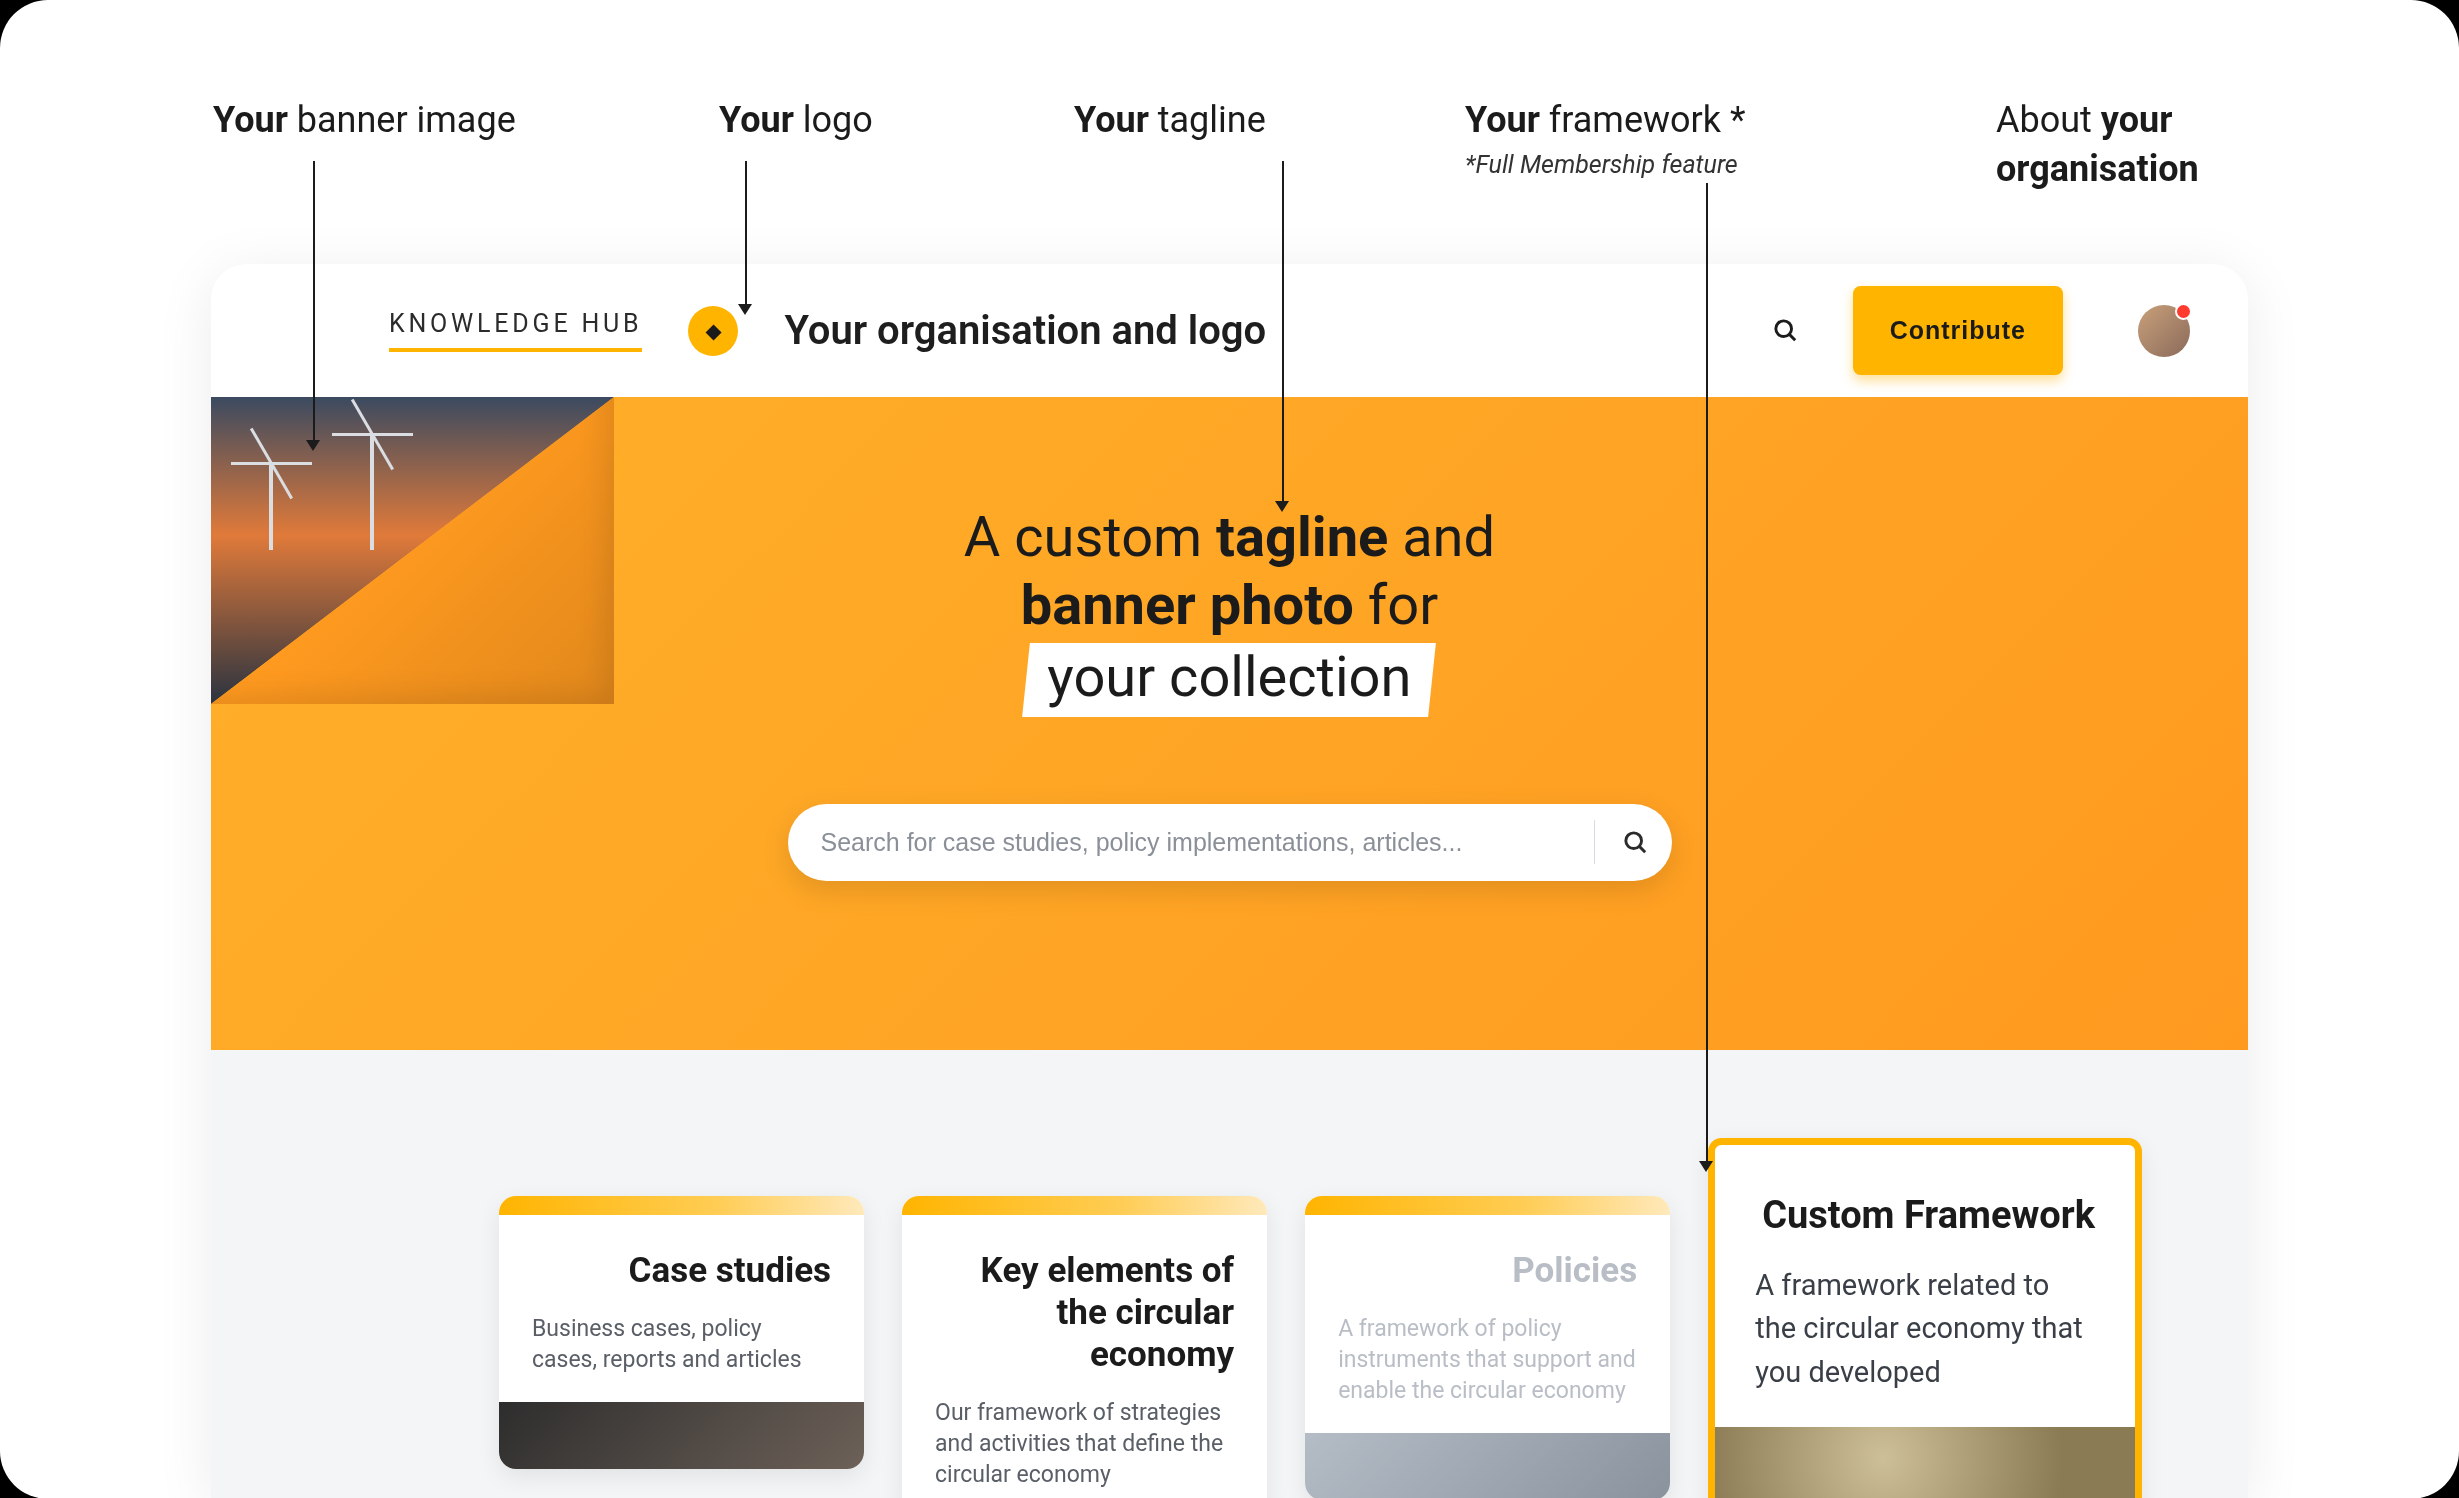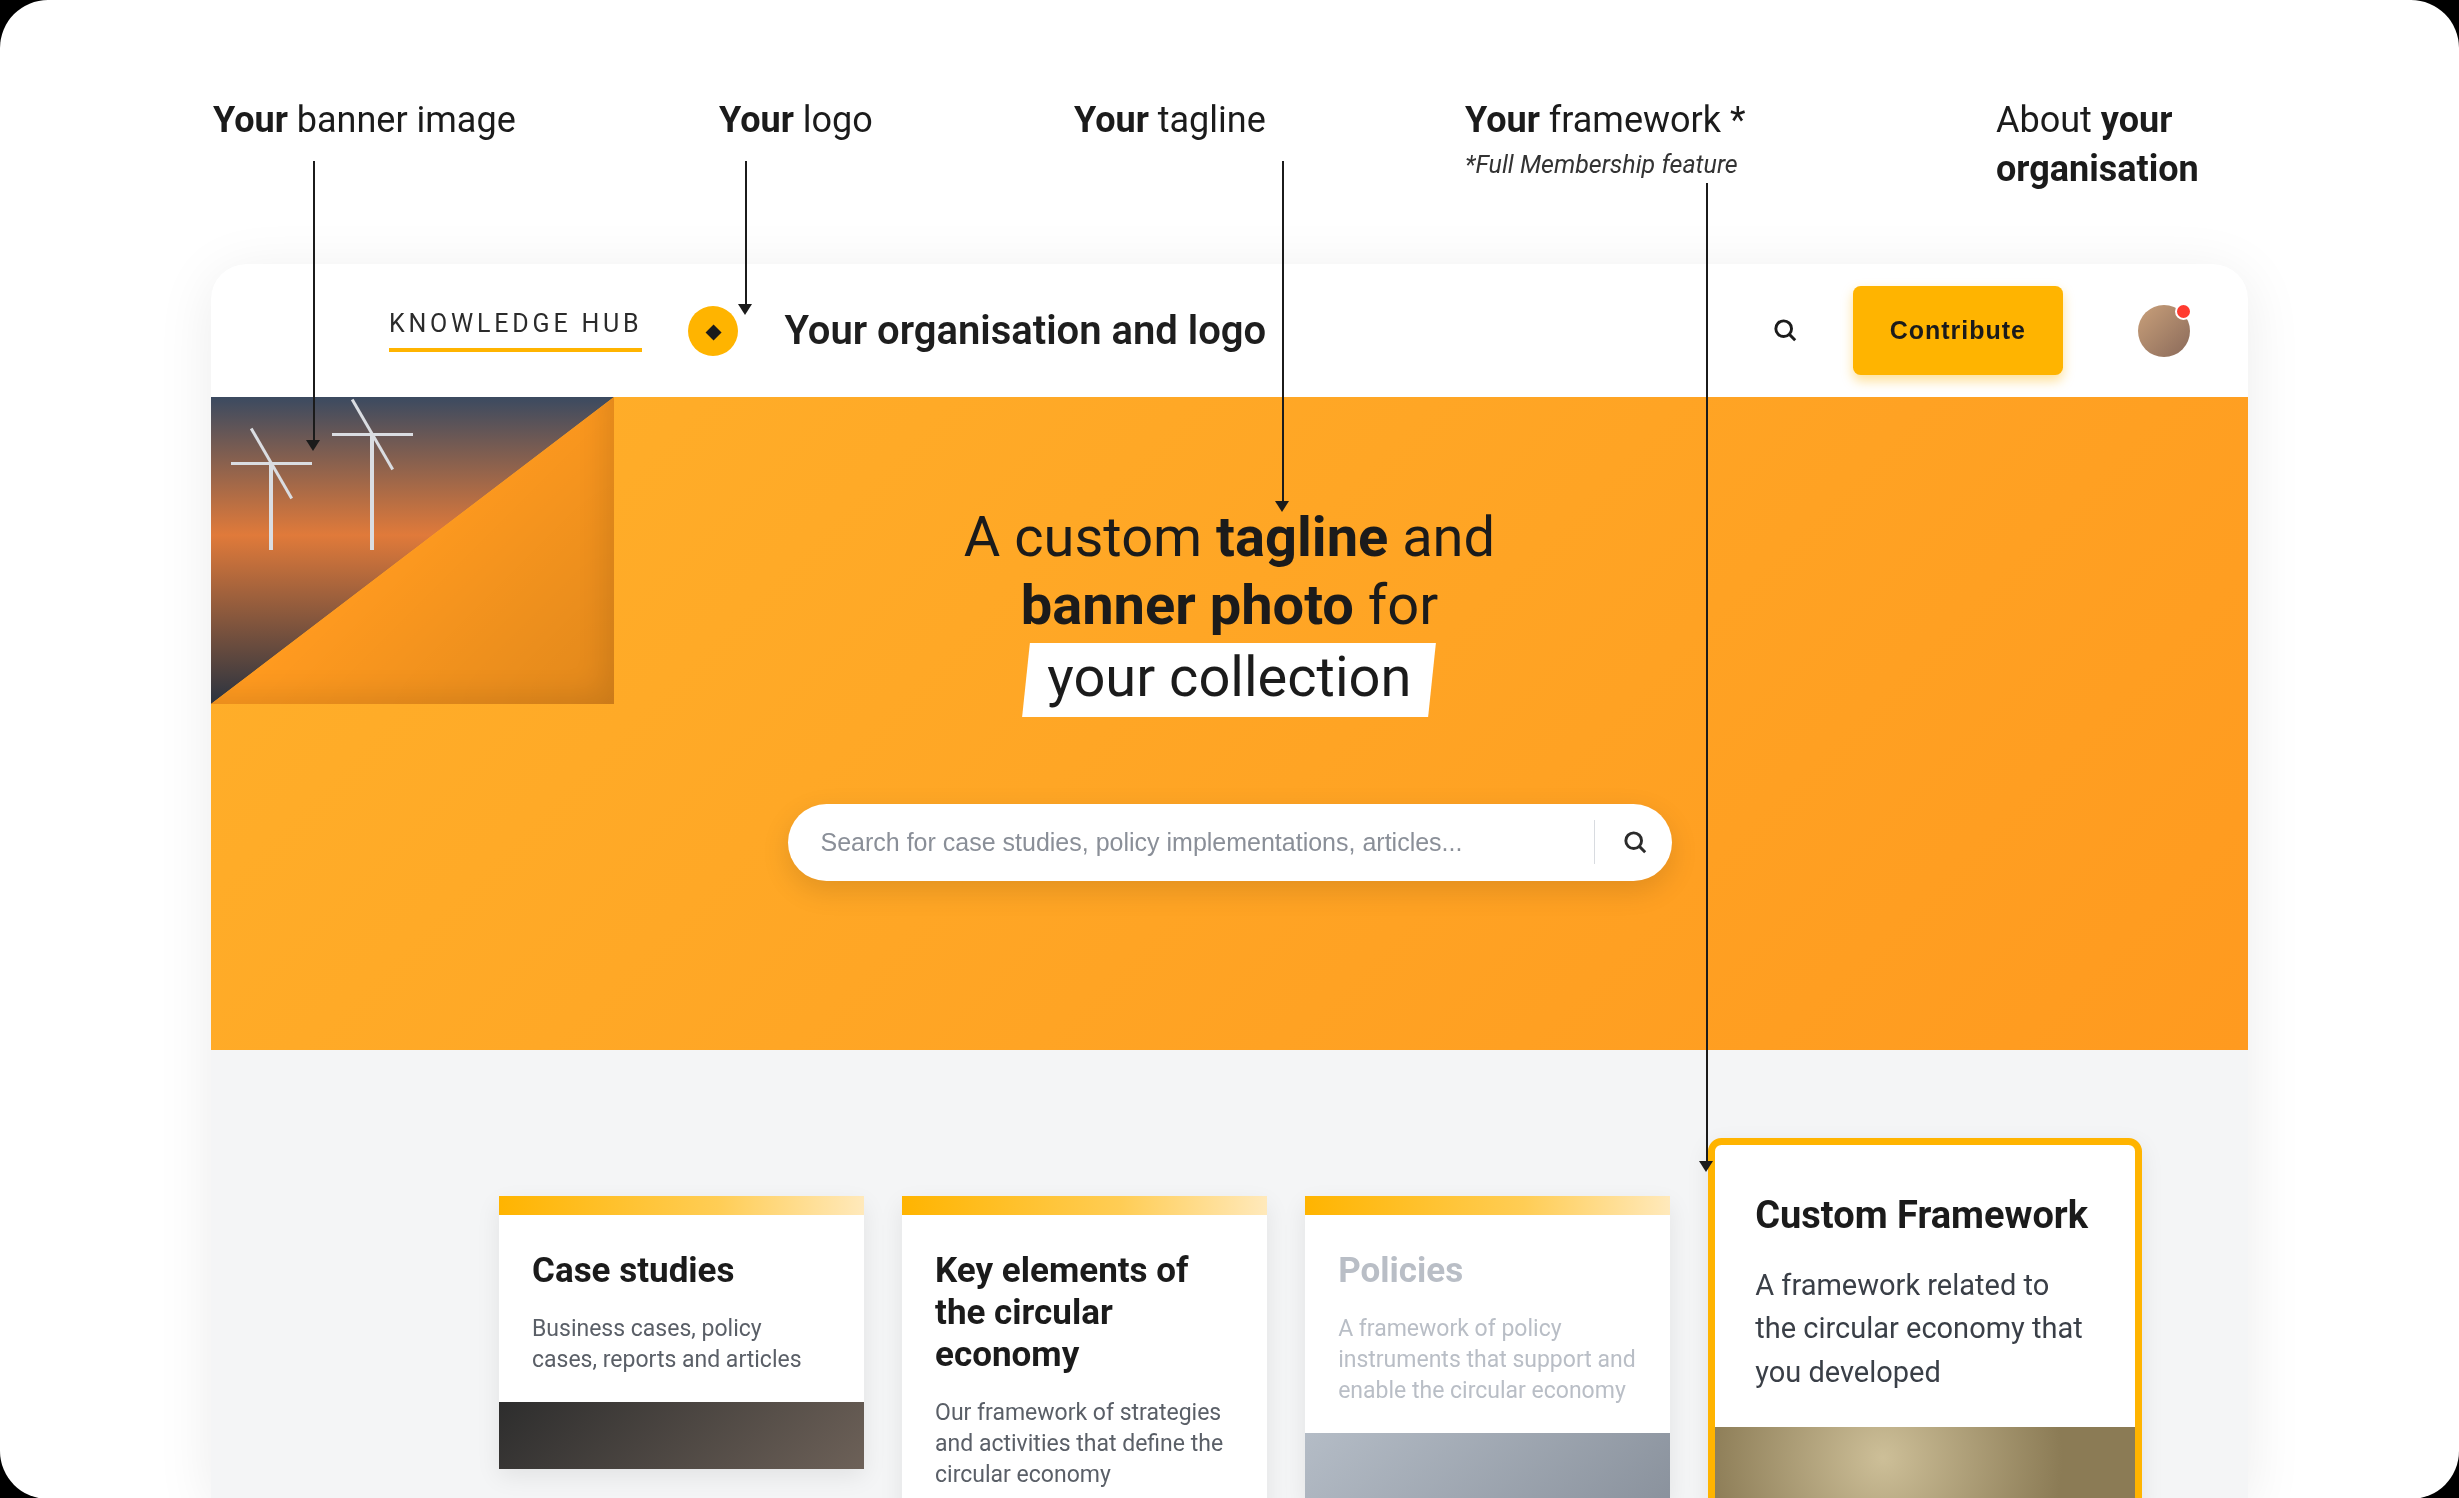--- a/index.html
+++ b/index.html
@@ -245,38 +245,39 @@
     left: 288px;
     right: 106px;
     top: 932px;
     display: flex;
     gap: 38px;
     align-items: flex-start;
   }
   .card {
     flex: 1;
     background: #fff;
-    border-radius: 0;
+    border-radius: 17px;
     overflow: hidden;
     box-shadow: 0 7.7px 23px rgba(0,0,0,0.08);
     position: relative;
   }
   .card .stripe {
     height: 19px;
     background: linear-gradient(90deg, #ffb400 0%, #ffcd55 60%, #ffe9bb 100%);
   }
   .card .body {
     padding: 35px 33px 27px 33px;
   }
   .card h3 {
     font-size: 35px;
     line-height: 1.2;
     color: #1b1b1b;
     font-weight: 700;
     margin-bottom: 21px;
+    text-align: right;
   }
   .card p {
     font-size: 23px;
     line-height: 1.35;
     color: #5a5f67;
   }
   .card .thumb {
     height: 67px;
     background: #9ea6b0;
   }

